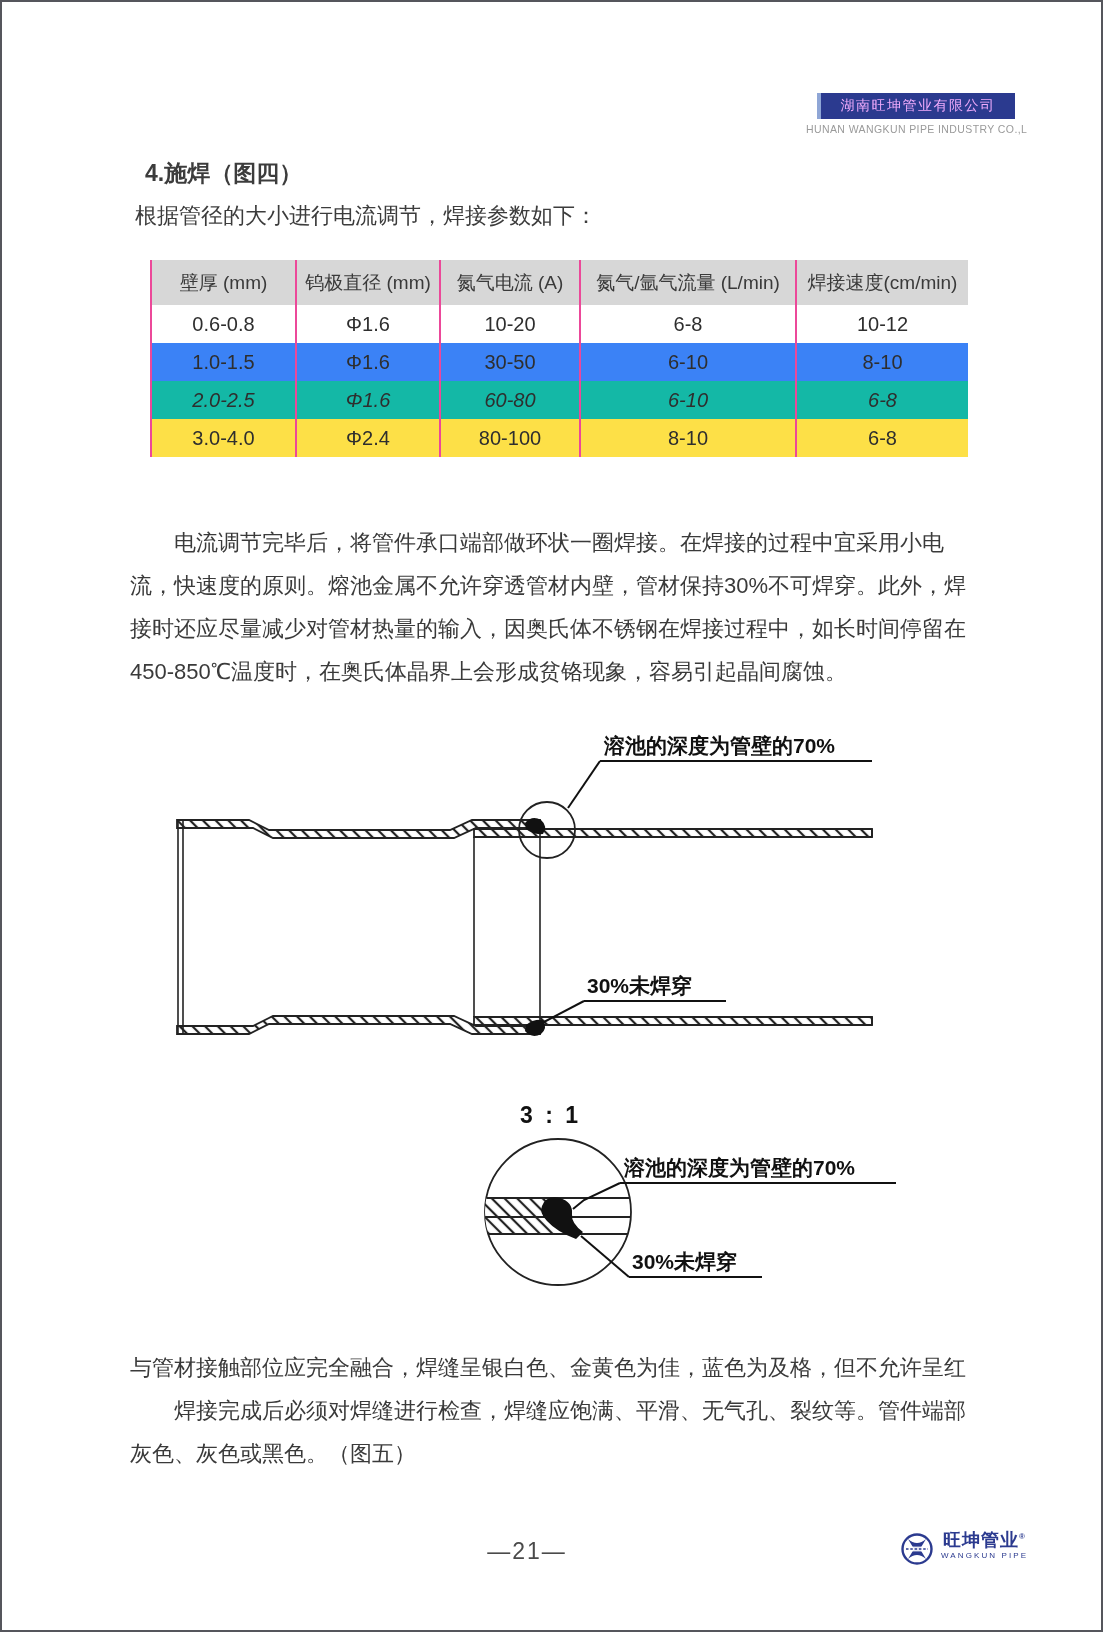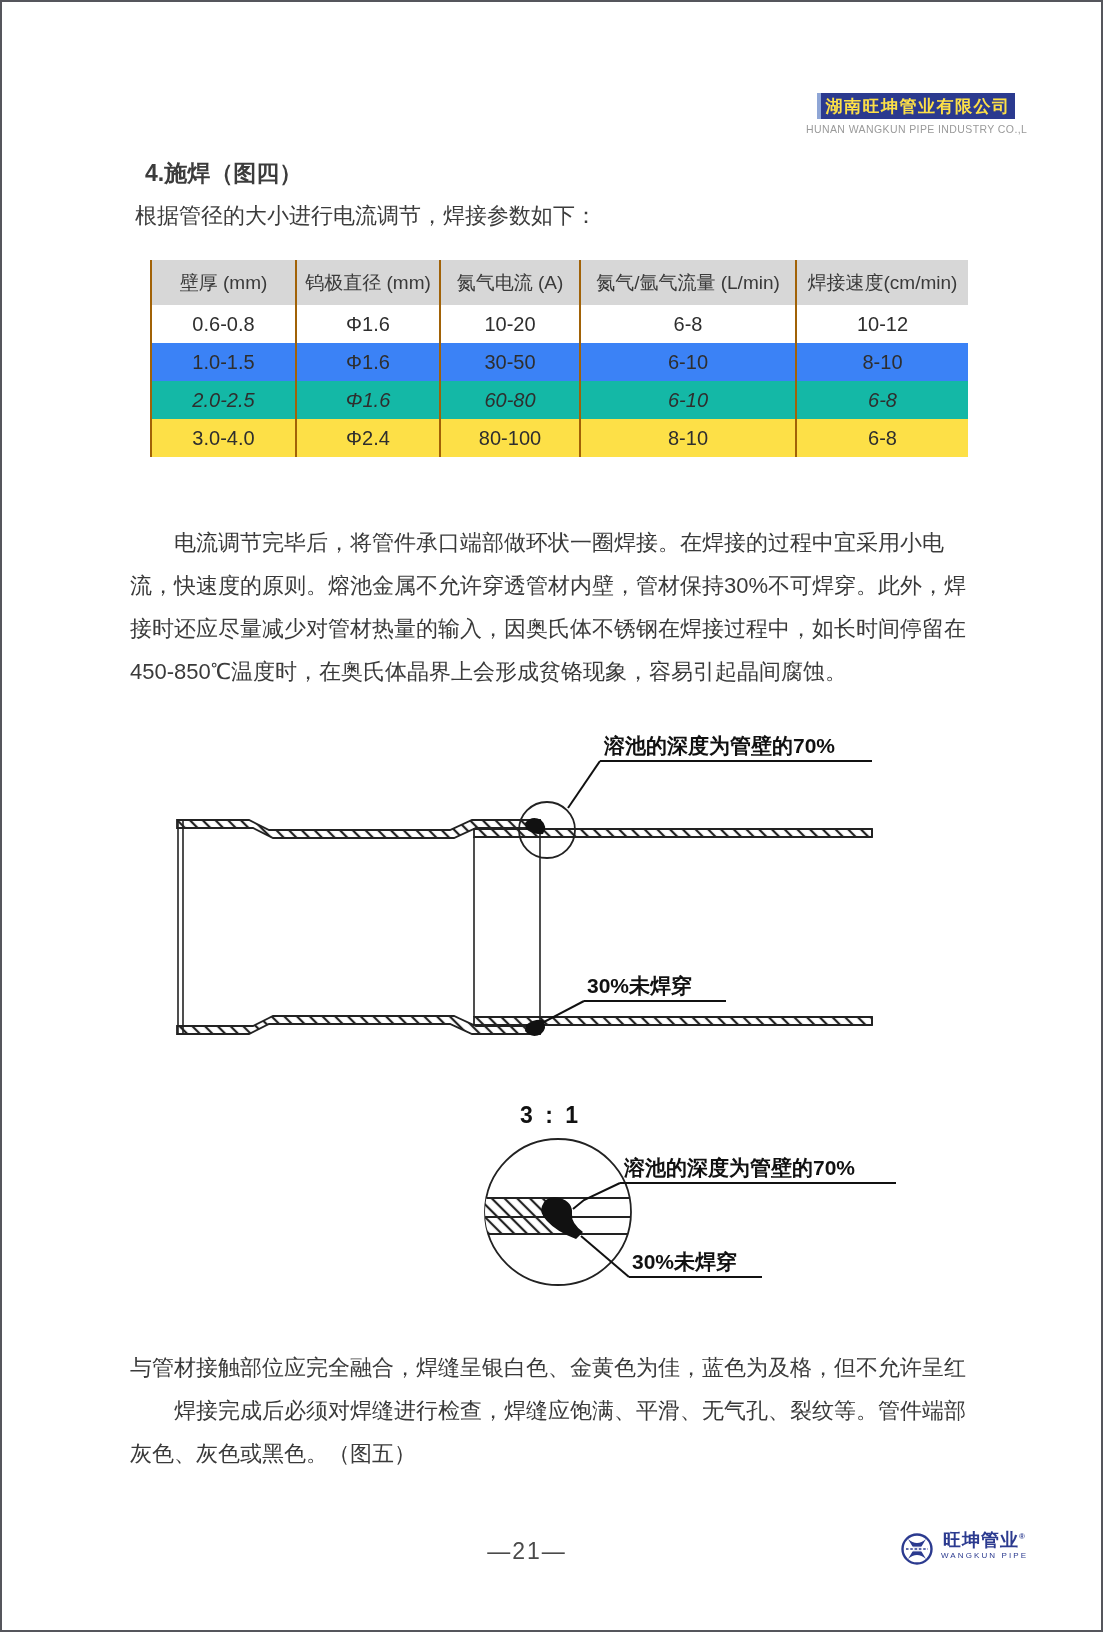--- a/index.html
+++ b/index.html
@@ -7,33 +7,33 @@
     position:relative;width:1103px;height:1632px;background:#fff;
     border:2px solid #55565c;box-sizing:border-box;overflow:hidden;
     font-family:"Liberation Sans",sans-serif;color:#3a3a3a;
   }
   
   .banner{
     position:absolute;left:815px;top:91px;width:198px;height:26px;
     display:flex;align-items:center;justify-content:center;
     border-left:4px solid #8fa6d6;box-sizing:border-box;
   }
-  .banner span{color:#fde047;font-size:17px;font-weight:bold;letter-spacing:1.5px;white-space:nowrap;}
+  .banner span{color:#f0abfc;font-size:14px;font-weight:normal;letter-spacing:1.5px;white-space:nowrap;}
   .banner-sub{
     position:absolute;left:804px;top:121px;width:215px;text-align:center;
     font-size:10.5px;color:#9a9a9a;letter-spacing:0.4px;white-space:nowrap;
   }
   
   .sec-title{position:absolute;left:143px;top:156px;font-size:23px;font-weight:bold;color:#3c3c3c;}
   .sec-intro{position:absolute;left:133px;top:199px;font-size:22px;color:#3c3c3c;}
   
   .ptable{position:absolute;left:148px;top:258px;border-collapse:collapse;table-layout:fixed;}
   .ptable th,.ptable td{
     text-align:center;vertical-align:middle;font-weight:normal;
-    border-left:2px solid #a16207;padding:0;white-space:nowrap;
+    border-left:2px solid #ec4899;padding:0;white-space:nowrap;
   }
   .ptable th{height:45px;font-size:19px;color:#3a3a3a;}
   .ptable td{height:38px;font-size:20px;color:#2e2e2e;}
   
   .para{position:absolute;left:128px;width:852px;font-size:22px;color:#3a3a3a;}
   .para .pline{height:43px;line-height:43px;white-space:nowrap;}
   .para .indent{text-indent:2em;}
   
   .fig{position:absolute;left:130px;top:715px;}
   .fig text{font-family:"Liberation Sans",sans-serif;}

